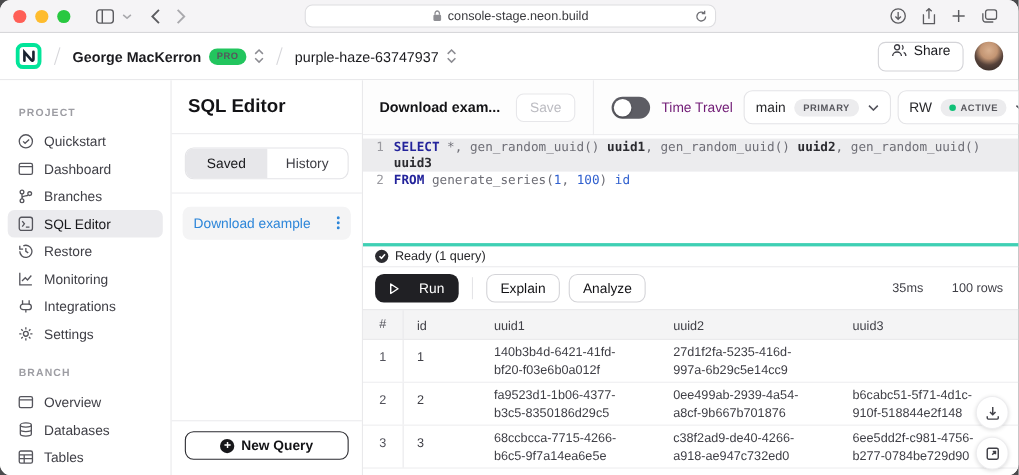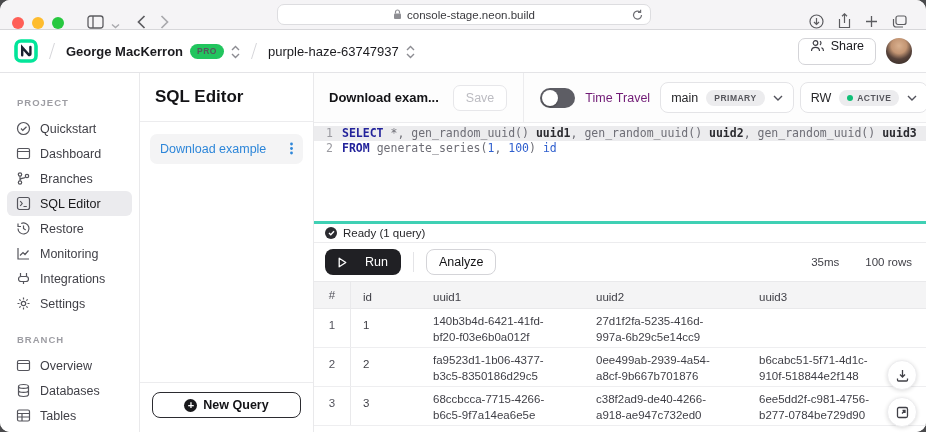--- a/index.html
+++ b/index.html
@@ -3,52 +3,52 @@
 <meta charset="utf-8">
 <style>
   * { margin:0; padding:0; box-sizing:border-box; }
   html,body { width:926px; height:432px; }
   body { background:#4a4a4c; font-family:"Liberation Sans", sans-serif; overflow:hidden; }
   .window { width:926px; height:432px; border-radius:10px; overflow:hidden; background:#fff;
             display:flex; flex-direction:column; }
 
   
   .chrome { height:30px; background:#f5f4f6; border-bottom:1px solid #d7d7da;
-            display:flex; align-items:flex-end; padding:0 12px; flex:0 0 auto; position:relative; }
+            display:flex; align-items:center; padding:0 12px; flex:0 0 auto; position:relative; }
   .lights { display:flex; gap:8px; margin-right:16px; }
   .light { width:12px; height:12px; border-radius:50%; }
   .l-red{background:#ff5f57}.l-yel{background:#febc2e}.l-grn{background:#28c840}
   .chrome-ic { color:#5c5c60; display:flex; align-items:center; margin:0 7px; }
   .chrome-ic.dim { color:#a9a9ad; }
   .urlbar { position:absolute; left:277px; width:374px; height:21px; top:4px;
             background:#fff; border:1px solid #dddde0; border-radius:7px;
             display:flex; align-items:center; justify-content:center; gap:5px;
             font-size:11.5px; color:#3a3a3e; }
   .urlbar .reload { position:absolute; right:7px; color:#6f6f74; display:flex; }
   .chrome-right { margin-left:auto; display:flex; align-items:center; }
 
   
   .app-header { height:43px; background:#fff; border-bottom:1px solid #e4e4e7;
                 display:flex; align-items:center; padding:0 14px; flex:0 0 auto; }
   .crumb-sep { color:#d6d6da; margin:0 8px; display:flex; }
-  .crumb { display:flex; align-items:flex-end; gap:7px; font-size:13px; font-weight:600; color:#1b1b1f; cursor:pointer; }
+  .crumb { display:flex; align-items:center; gap:7px; font-size:13px; font-weight:600; color:#1b1b1f; cursor:pointer; }
   .pill { background:#22c55e; color:#56565c; font-size:8.5px; font-weight:700; letter-spacing:.5px;
           border-radius:9px; padding:2.5px 7px; }
   .selector-ic { color:#8c8c92; display:flex; }
   .share-btn { margin-left:auto; display:flex; align-items:flex-start; gap:6px; height:27px; padding:0 11px;
                border:1px solid #d4d4d8; border-radius:7px; background:#fff; font-size:12.5px;
                font-weight:500; color:#1b1b1f; cursor:pointer; }
   .avatar { width:26px; height:26px; border-radius:50%; margin-left:10px; cursor:pointer;
             background:radial-gradient(circle at 50% 30%, #d9b08f 0%, #c39573 34%, #56423a 60%, #2e2623 100%); }
 
   
   .main { flex:1; display:flex; min-height:0; background:#fff; }
 
   
-  .sidebar { width:140px; flex:0 0 auto; border-right:1px solid #e9e9eb; padding-top:14px; overflow:hidden; }
+  .sidebar { width:156px; flex:0 0 auto; border-right:1px solid #e9e9eb; padding-top:14px; overflow:hidden; }
   .side-label { font-size:9.5px; font-weight:700; letter-spacing:1px; color:#9d9da3; margin:10px 0 8px 17px; }
   .side-item { display:flex; align-items:center; gap:9px; height:25px; padding:0 9px; margin:0 7px;
                border-radius:6px; font-size:12.5px; color:#3f3f46; cursor:pointer; }
   .side-item.active { background:#ebebee; color:#18181b; font-weight:500; }
   .side-item .icon { color:#55555c; display:flex; flex:0 0 auto; }
 
   
   .queries { width:174px; flex:0 0 auto; border-right:1px solid #e9e9eb; display:flex; flex-direction:column; }
   .q-title { height:49px; border-bottom:1px solid #ececee; display:flex; align-items:center; padding:0 15px;
              font-size:17px; font-weight:700; color:#131316; }
@@ -369,20 +369,26 @@
           </span>
         <span>Tables</span>
       </div>
       <div class="side-item">
         
       </div>
     </nav>
 
     <section class="queries">
       <div class="q-title">SQL Editor</div>
+      <div class="q-tabs-wrap">
+        <div class="q-tabs">
+          <div class="q-tab active">Saved</div>
+          <div class="q-tab">History</div>
+        </div>
+      </div>
       <div class="q-list">
         <div class="q-item">
           <span class="q-item-label">Download example</span>
           <span class="kebab">
             <svg width="3" height="13" viewBox="0 0 3 13" fill="currentColor">
                 <circle cx="1.5" cy="2" r="1.4"></circle>
                 <circle cx="1.5" cy="6.5" r="1.4"></circle>
                 <circle cx="1.5" cy="11" r="1.4"></circle>
               </svg>
           </span>
@@ -458,20 +464,21 @@
       <div class="actions">
         <button class="run-btn">
           <span style="display:flex">
             <svg width="9" height="11" viewBox="0 0 9 11" fill="none" stroke="#fff" stroke-width="1.3" stroke-linejoin="round">
                 <path d="M1.2 1.2l6.6 4.3-6.6 4.3z"></path>
               </svg>
           </span>
           <span>Run</span>
         </button>
         <span class="a-div"></span>
+        <button class="ghost-btn">Explain</button>
         <button class="ghost-btn">Analyze</button>
         <span class="stats">
           <span>35ms</span>
           <span>100 rows</span>
         </span>
       </div>
 
       <div class="results">
         <div class="thead">
           <div class="tcell c0">#</div>

